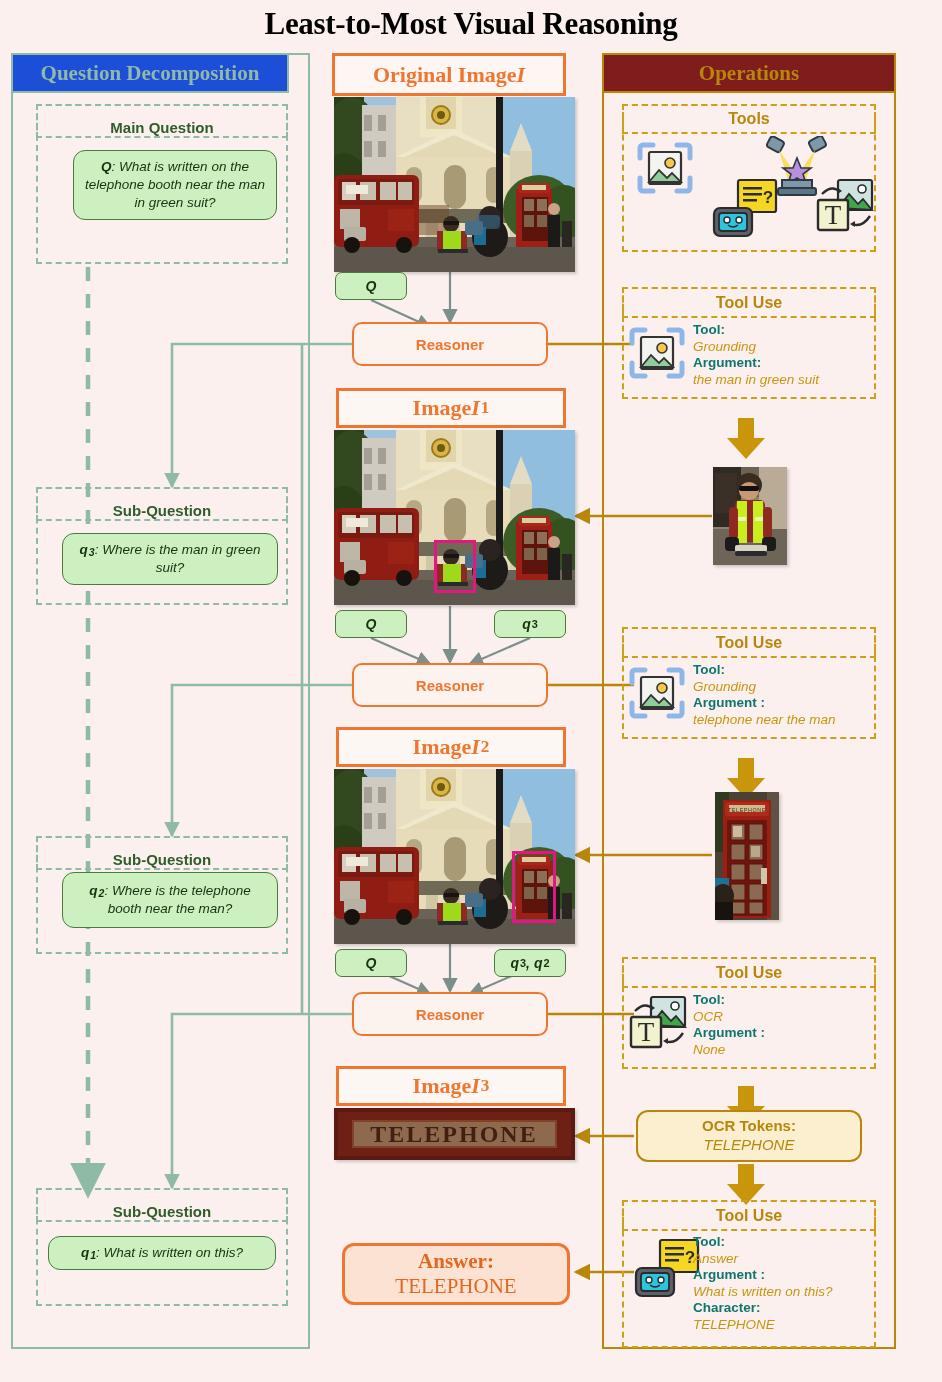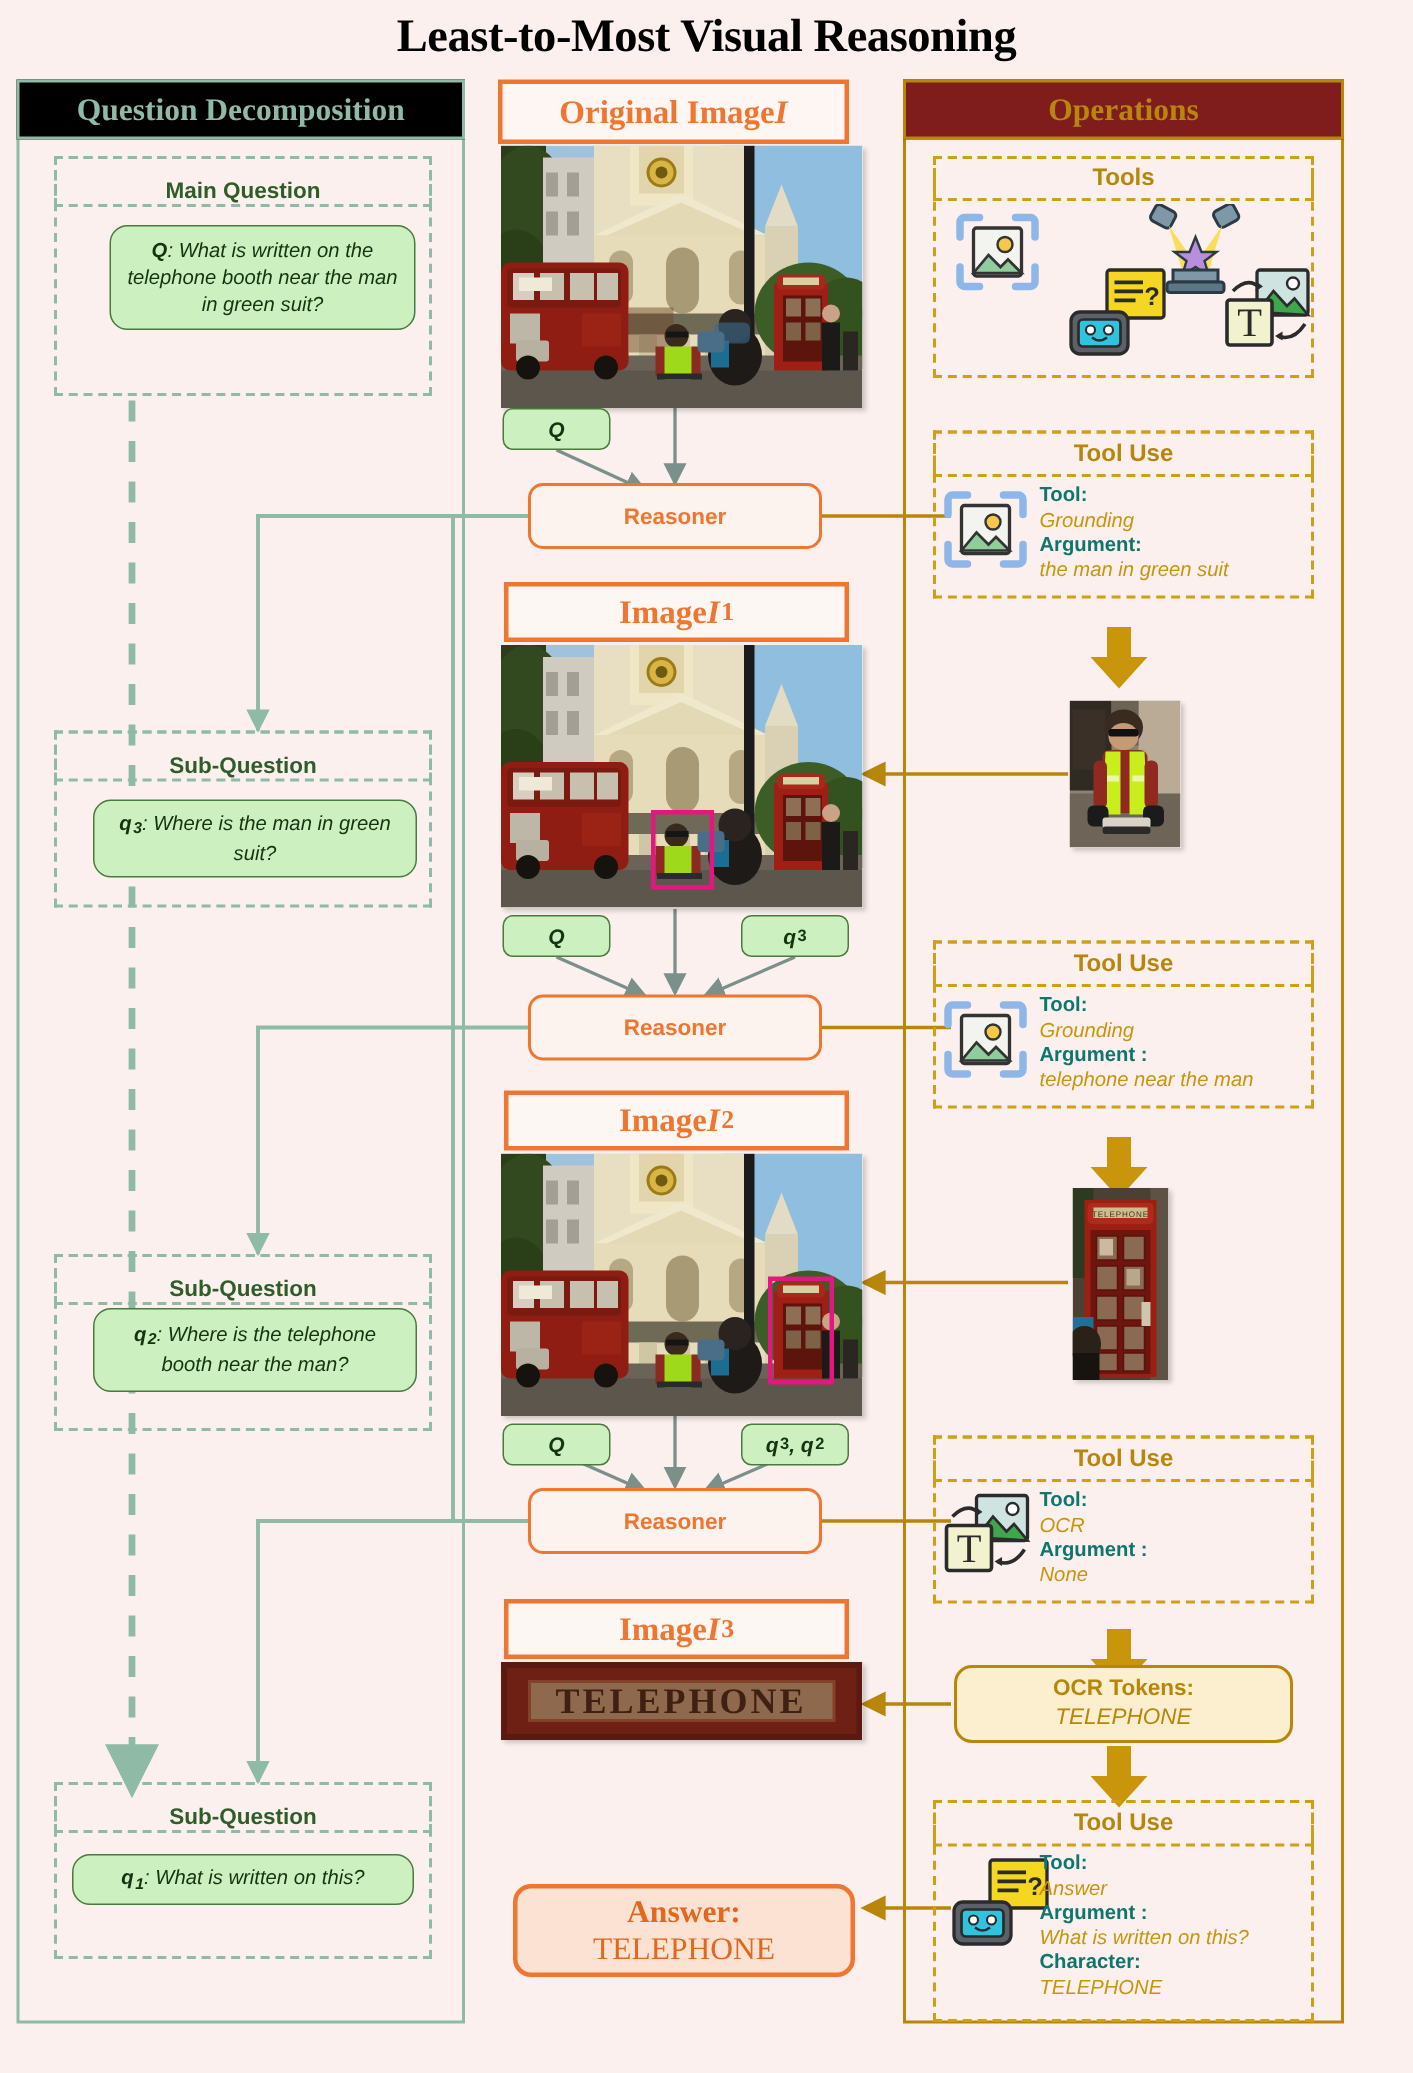--- a/index.html
+++ b/index.html
@@ -26,22 +26,22 @@
   #col-decomp{left:11px;top:53px;width:299px;height:1296px;border:2.5px solid #8fbaa6;background:transparent;}
   #col-ops{left:602px;top:53px;width:294px;height:1296px;border:2.5px solid #b8860b;background:transparent;}
 
   .col-head{
     box-sizing:border-box;
     display:flex;align-items:center;justify-content:center;
     font-family:"Liberation Serif", serif;
     font-weight:bold;
   }
   #decomp-head{
-    position:absolute;left:11px;top:53px;width:299px;height:40px;
-    border:2.5px solid #8fbaa6;background:#000000;
+    position:absolute;left:11px;top:53px;width:278px;height:40px;
+    border:2.5px solid #8fbaa6;background:#1d4ed8;
     color:#8fbaa6;font-size:21px;text-align:center;
   }
   #original-head{
     position:absolute;left:332px;top:53px;width:234px;height:43px;
     border:3px solid #ef7631;background:#fdf6f3;
     color:#ef7631;font-size:22px;
   }
   #ops-head{
     position:absolute;left:602px;top:53px;width:294px;height:40px;
     border:2.5px solid #b8860b;background:#7f1d1d;
@@ -107,21 +107,21 @@
     text-align:center;
   }
   #ocr-tokens{
     border:2.5px solid #b8860b;background:#fbefcf;
     color:#b8860b;font-size:15px;line-height:1.25;
   }
   #ocr-tokens .t1{font-weight:bold;}
   #ocr-tokens .t2{font-style:italic;}
   #answer-box{
     border:3px solid #ef7631;background:#fbe2d2;
-    color:#e2681f;font-family:"Liberation Serif", serif;line-height:1.2;margin-top:13px;
+    color:#e2681f;font-family:"Liberation Serif", serif;line-height:1.2;
   }
   #answer-box .a1{font-weight:bold;font-size:21px;}
   #answer-box .a2{font-size:21px;}
 
   
   .photo{position:absolute;overflow:hidden;box-shadow:2px 2px 3px rgba(0,0,0,.18);}
   svg.scene{display:block;}
   .bbox{position:absolute;border:3px solid #e3177f;box-sizing:border-box;}
 
   

